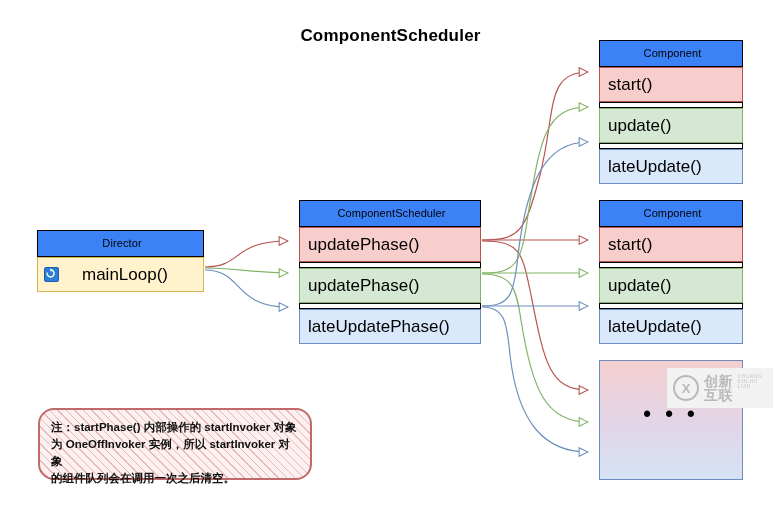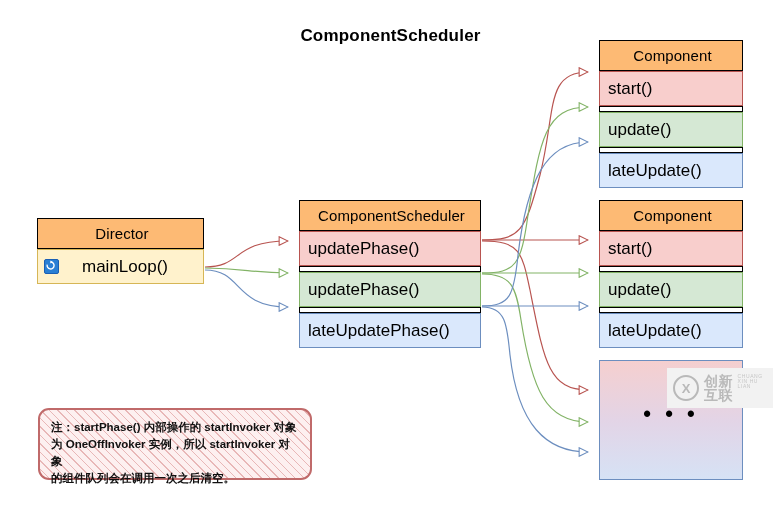--- a/index.html
+++ b/index.html
@@ -48,23 +48,23 @@
 
   
   .uml-box {
     position: absolute;
     z-index: 2;
     box-sizing: border-box;
   }
   .uml-head {
     box-sizing: border-box;
     border: 1px solid #000000;
-    background: #fdba74;
+    background: #3b82f6;
     text-align: center;
-    font-size: 15px;
+    font-size: 11px;
     line-height: 1;
     padding: 7px 1px 7px 4px;
     letter-spacing: .1px;
   }
   .uml-row {
     box-sizing: border-box;
     font-size: 17px;
     line-height: 1;
     padding: 8px 6px 8px 8px;
     border: 1px solid transparent;
@@ -94,21 +94,21 @@
     box-sizing: border-box;
     height: 6px;
     background: #ffffff;
     border-top: 1px solid #000000;
     border-bottom: 1px solid #000000;
     border-left: 1px solid #000000;
     border-right: 1px solid #000000;
   }
 
   
-  #box-director { left: 37px;  top: 218px; width: 167px; border-radius: 17px; }
+  #box-director { left: 37px;  top: 230px; width: 167px; border-radius: 17px; }
   #box-scheduler { left: 299px; top: 200px; width: 182px; }
   #box-component-top { left: 599px; top: 40px;  width: 144px; }
   #box-component-mid { left: 599px; top: 200px; width: 144px; }
 
   #box-ellipsis {
     position: absolute;
     left: 599px;
     top: 360px;
     width: 144px;
     height: 120px;
@@ -145,21 +145,21 @@
   
   #note-box {
     position: absolute;
     left: 38px;
     top: 408px;
     width: 274px;
     height: 72px;
     z-index: 2;
     box-sizing: border-box;
     border: 2px solid #c06a6a;
-    border-radius: 11px;
+    border-radius: 16px;
     background-color: #fdf0f0;
     background-image: repeating-linear-gradient(
       45deg,
       rgba(201, 98, 98, .40) 0px,
       rgba(201, 98, 98, .40) 1px,
       rgba(255, 255, 255, 0) 1px,
       rgba(255, 255, 255, 0) 6px
     );
     padding: 9px 11px 0 11px;
   }

